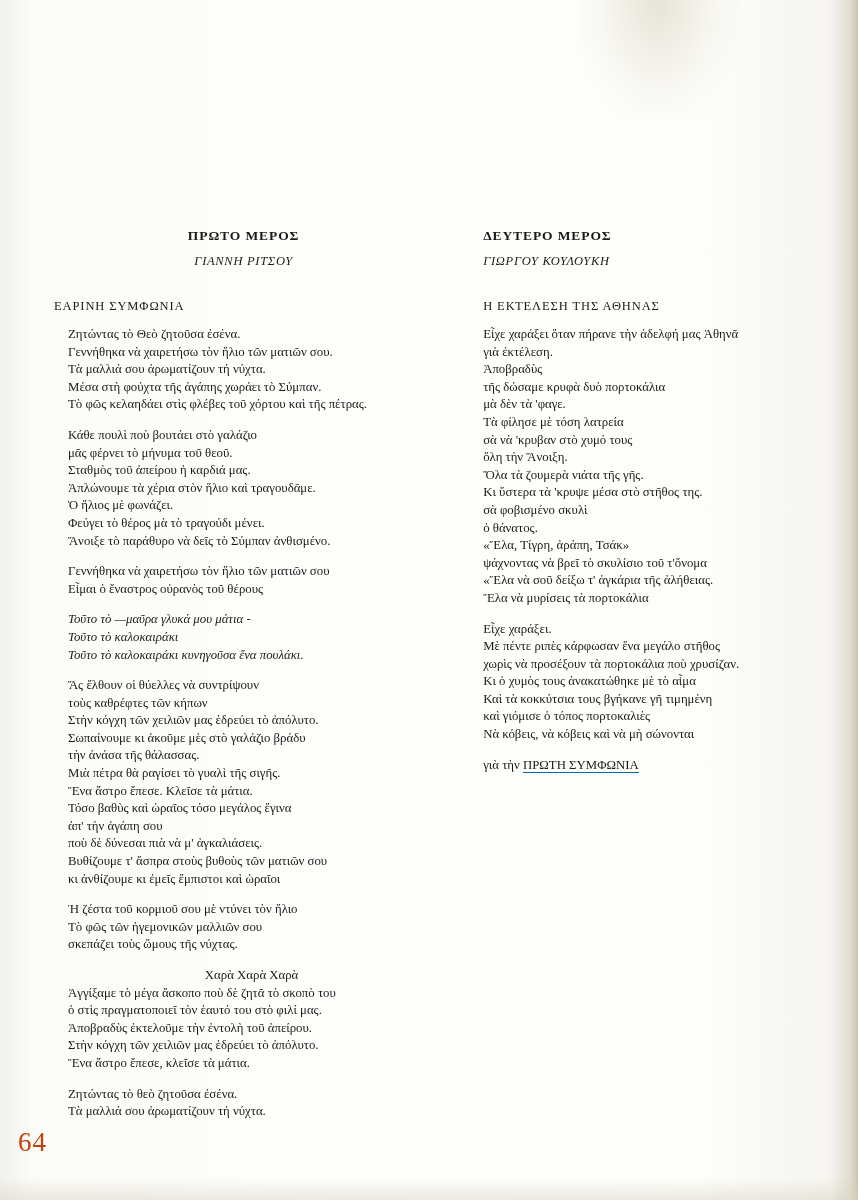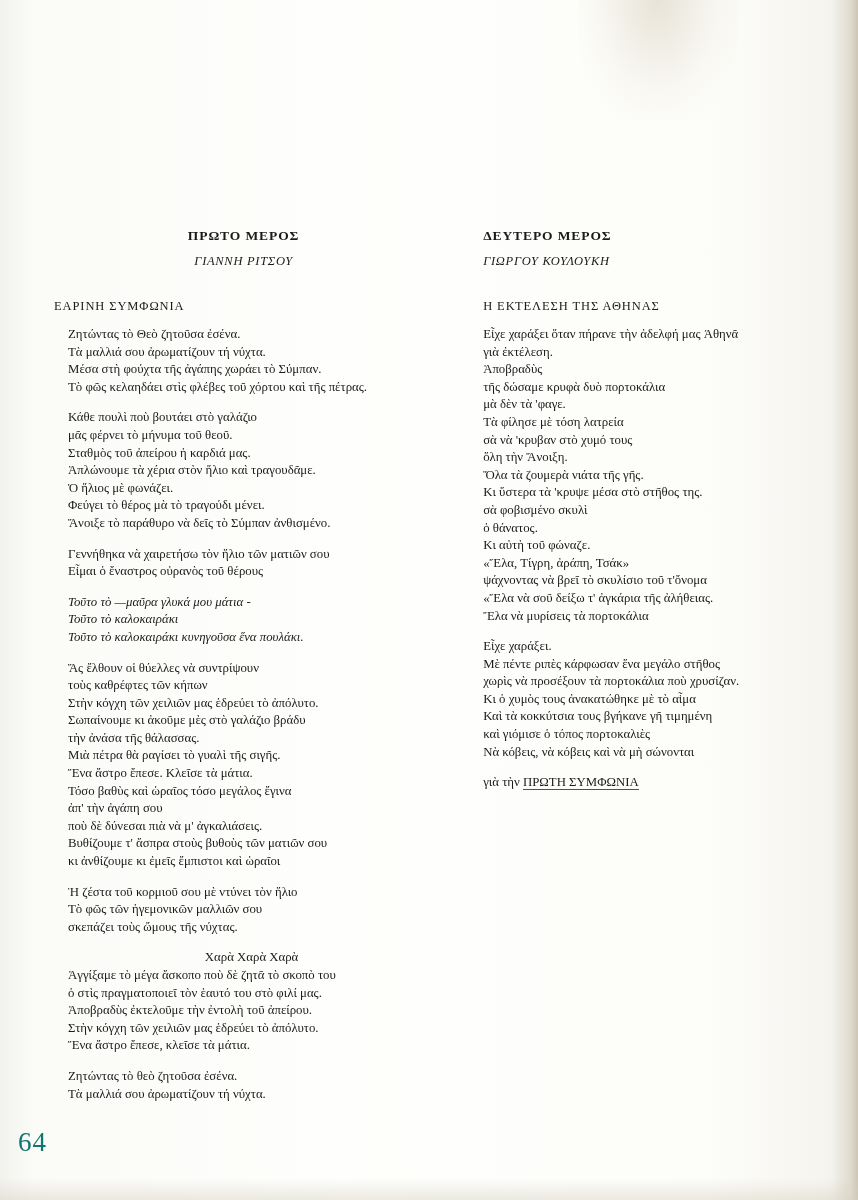--- a/index.html
+++ b/index.html
@@ -112,21 +112,21 @@
   .col-left .stanza { padding-left: 16px; }
 
   .col-right .stanza { padding-left: 0; }
 
   .page-number {
     position: absolute;
     left: 18px;
     bottom: 42px;
     font-size: 27px;
     letter-spacing: 1px;
-    color: #0f766e;
+    color: #c2410c;
     font-family: "Liberation Serif", serif;
   }
   .underline { text-decoration: none; border-bottom: 1px solid #0369a1; padding-bottom: 0px;}
 </style>
 </head>
 <body>
 
 <div class="page-scan"></div>
 <div class="scan-glow"></div>
 <div class="scan-edge-right"></div>
@@ -136,20 +136,21 @@
 
   <div class="columns">
 
     <div class="col-left">
       <div class="part-title">ΠΡΩΤΟ ΜΕΡΟΣ</div>
       <div class="author">ΓΙΑΝΝΗ ΡΙΤΣΟΥ</div>
       <div class="poem-title">ΕΑΡΙΝΗ ΣΥΜΦΩΝΙΑ</div>
       <div id="left-stanzas">
           <div class="stanza">
             <div class="line">Ζητώντας τὸ Θεὸ ζητοῦσα ἐσένα.</div>
+            <div class="line">Γεννήθηκα νὰ χαιρετήσω τὸν ἥλιο τῶν ματιῶν σου.</div>
             <div class="line">Τὰ μαλλιά σου ἀρωματίζουν τή νύχτα.</div>
             <div class="line">Μέσα στὴ φούχτα τῆς ἀγάπης χωράει τὸ Σύμπαν.</div>
             <div class="line">Τὸ φῶς κελαηδάει στὶς φλέβες τοῦ χόρτου καὶ τῆς πέτρας.</div>
           </div>
           <div class="stanza">
             <div class="line">Κάθε πουλὶ ποὺ βουτάει στὸ γαλάζιο</div>
             <div class="line">μᾶς φέρνει τὸ μήνυμα τοῦ θεοῦ.</div>
             <div class="line">Σταθμὸς τοῦ ἀπείρου ἡ καρδιά μας.</div>
             <div class="line">Ἁπλώνουμε τὰ χέρια στὸν ἥλιο καὶ τραγουδᾶμε.</div>
             <div class="line">Ὁ ἥλιος μὲ φωνάζει.</div>
@@ -210,21 +211,20 @@
             <div class="line">Ἀποβραδὺς</div>
             <div class="line">τῆς δώσαμε κρυφὰ δυὸ πορτοκάλια</div>
             <div class="line">μὰ δὲν τὰ 'φαγε.</div>
             <div class="line">Τὰ φίλησε μὲ τόση λατρεία</div>
             <div class="line">σὰ νὰ 'κρυβαν στὸ χυμό τους</div>
             <div class="line">ὅλη τὴν Ἄνοιξη.</div>
             <div class="line">Ὅλα τὰ ζουμερὰ νιάτα τῆς γῆς.</div>
             <div class="line">Κι ὕστερα τὰ 'κρυψε μέσα στὸ στῆθος της.</div>
             <div class="line">σὰ φοβισμένο σκυλὶ</div>
             <div class="line">ὁ θάνατος.</div>
-            <div class="line">Κι αὐτὴ τοῦ φώναζε.</div>
             <div class="line">«Ἔλα, Τίγρη, ἀράπη, Τσάκ»</div>
             <div class="line">ψάχνοντας νὰ βρεῖ τὸ σκυλίσιο τοῦ τ'ὄνομα</div>
             <div class="line">«Ἔλα νὰ σοῦ δείξω τ' ἀγκάρια τῆς ἀλήθειας.</div>
             <div class="line">Ἔλα νὰ μυρίσεις τὰ πορτοκάλια</div>
           </div>
           <div class="stanza">
             <div class="line">Εἶχε χαράξει.</div>
             <div class="line">Μὲ πέντε ριπὲς κάρφωσαν ἕνα μεγάλο στῆθος</div>
             <div class="line">χωρὶς νὰ προσέξουν τὰ πορτοκάλια ποὺ χρυσίζαν.</div>
             <div class="line">Κι ὁ χυμὸς τους ἀνακατώθηκε μὲ τὸ αἷμα</div>

